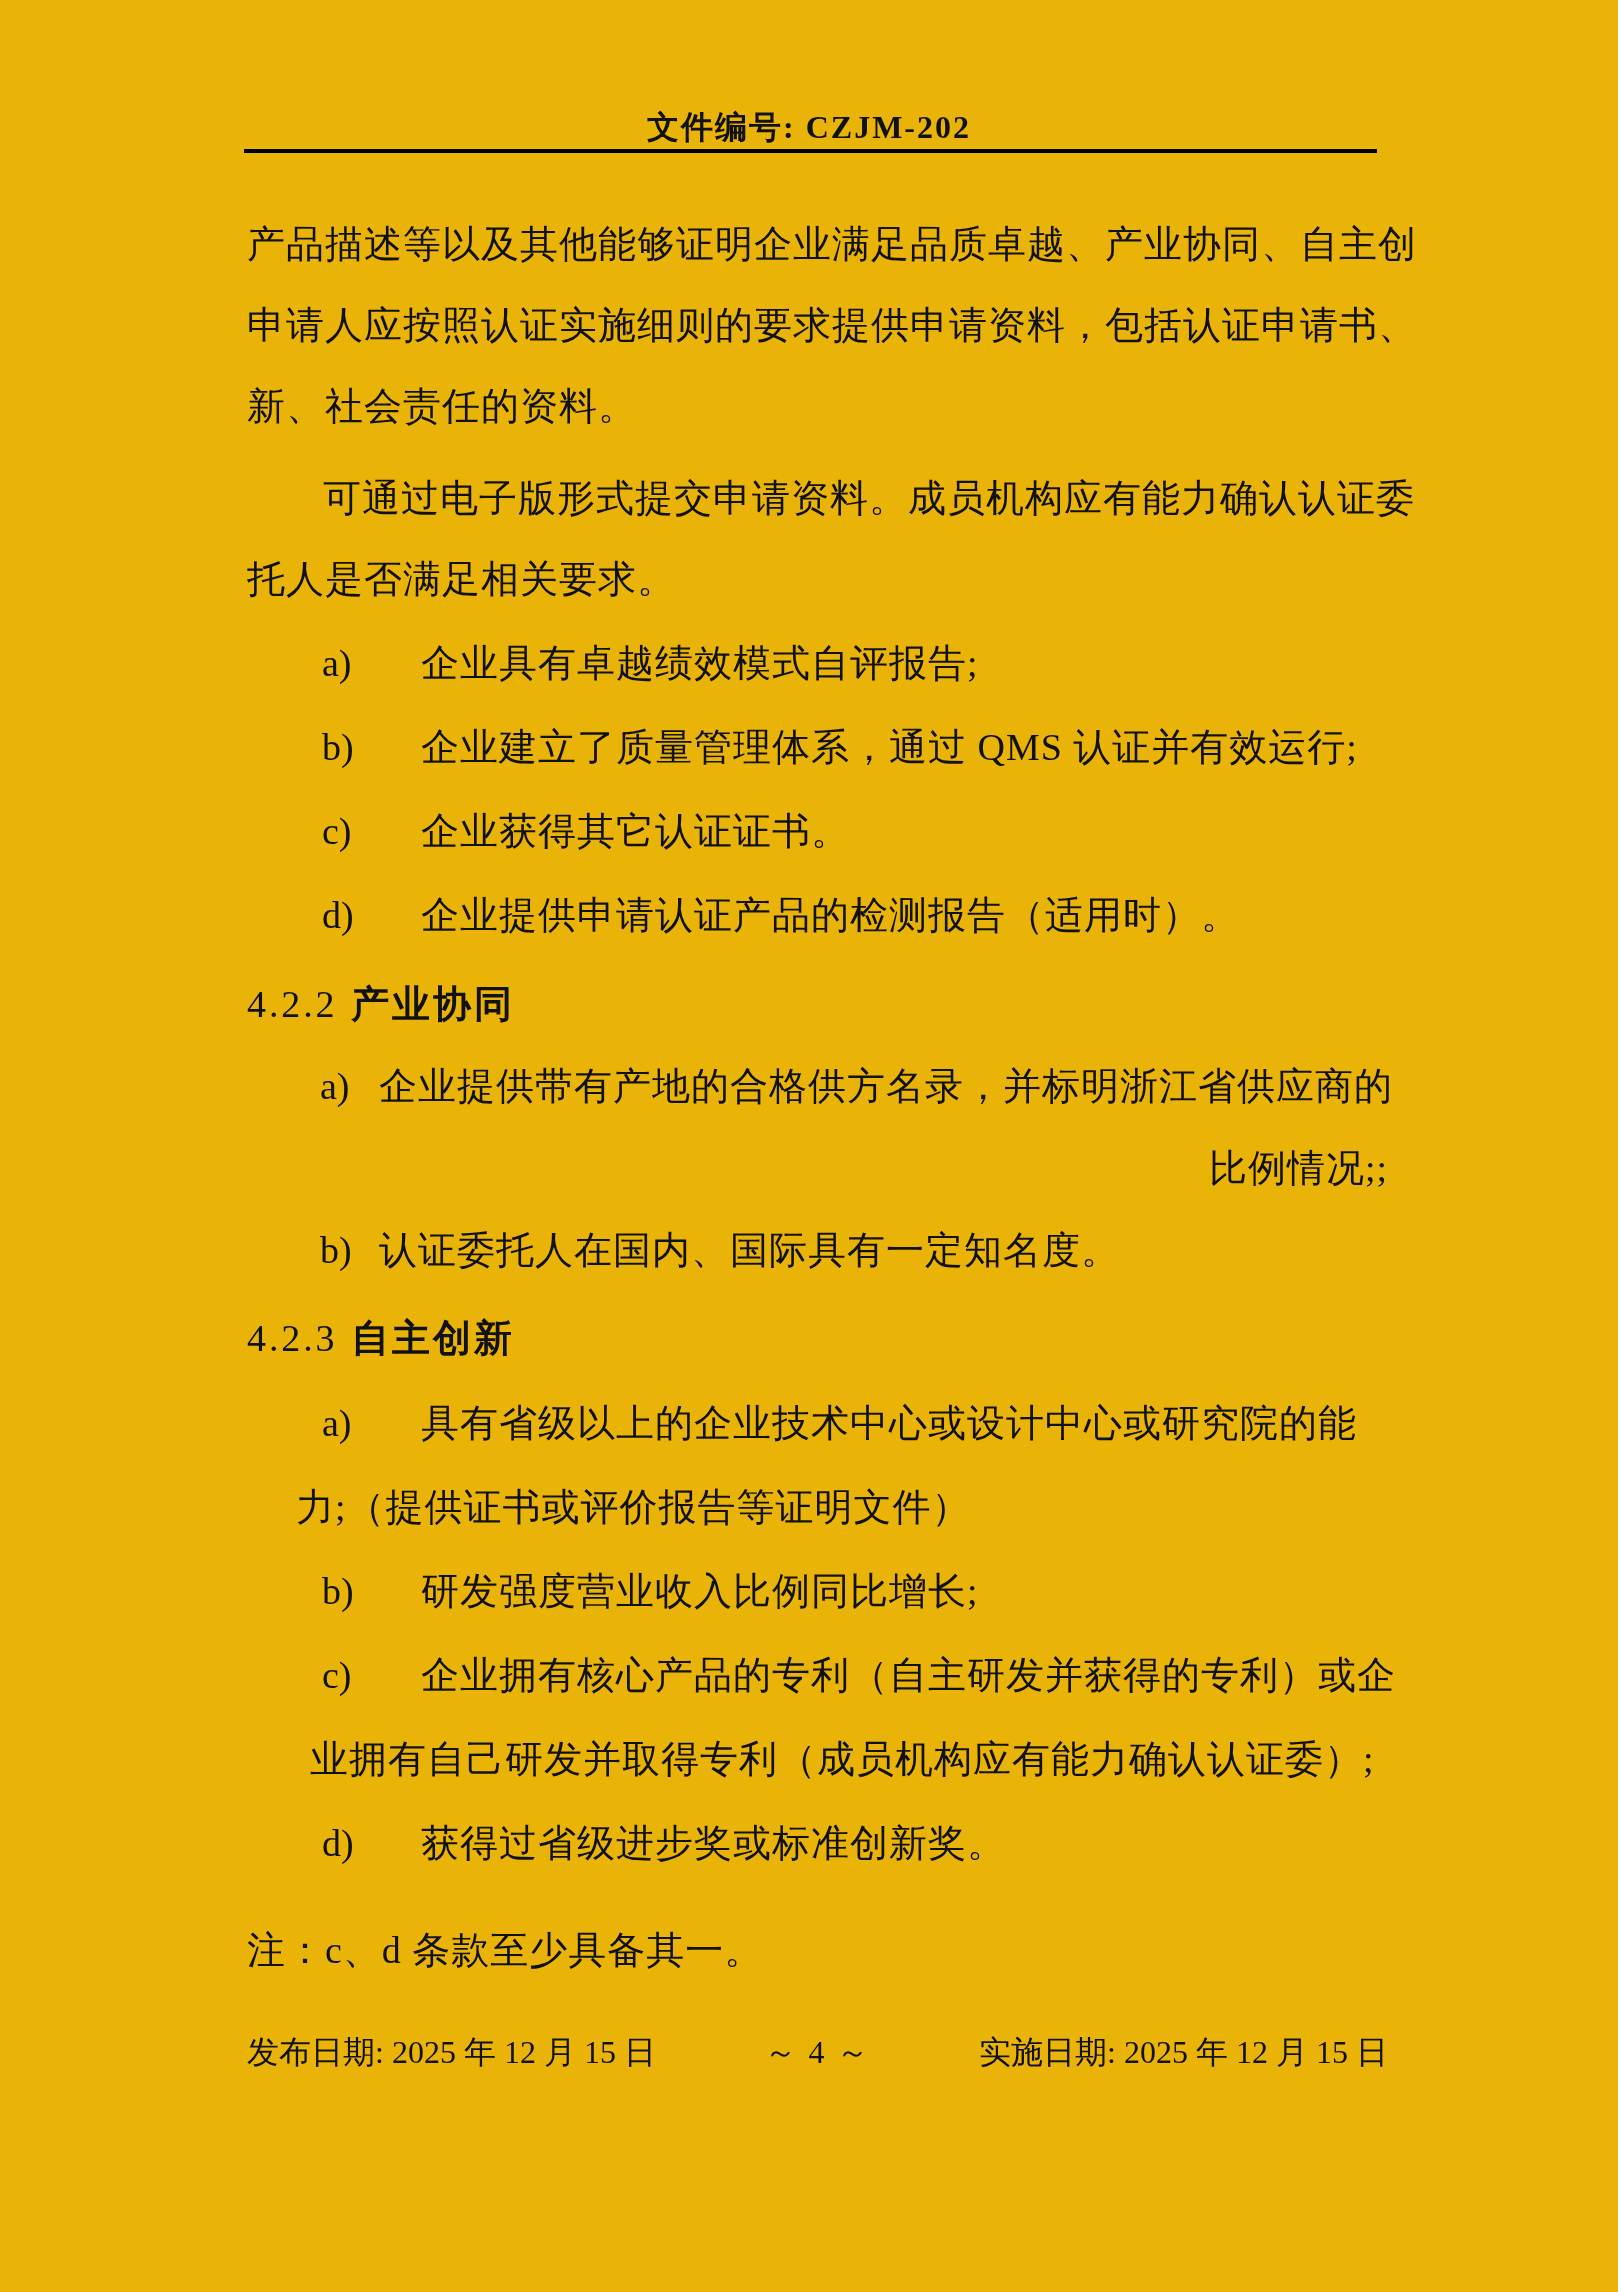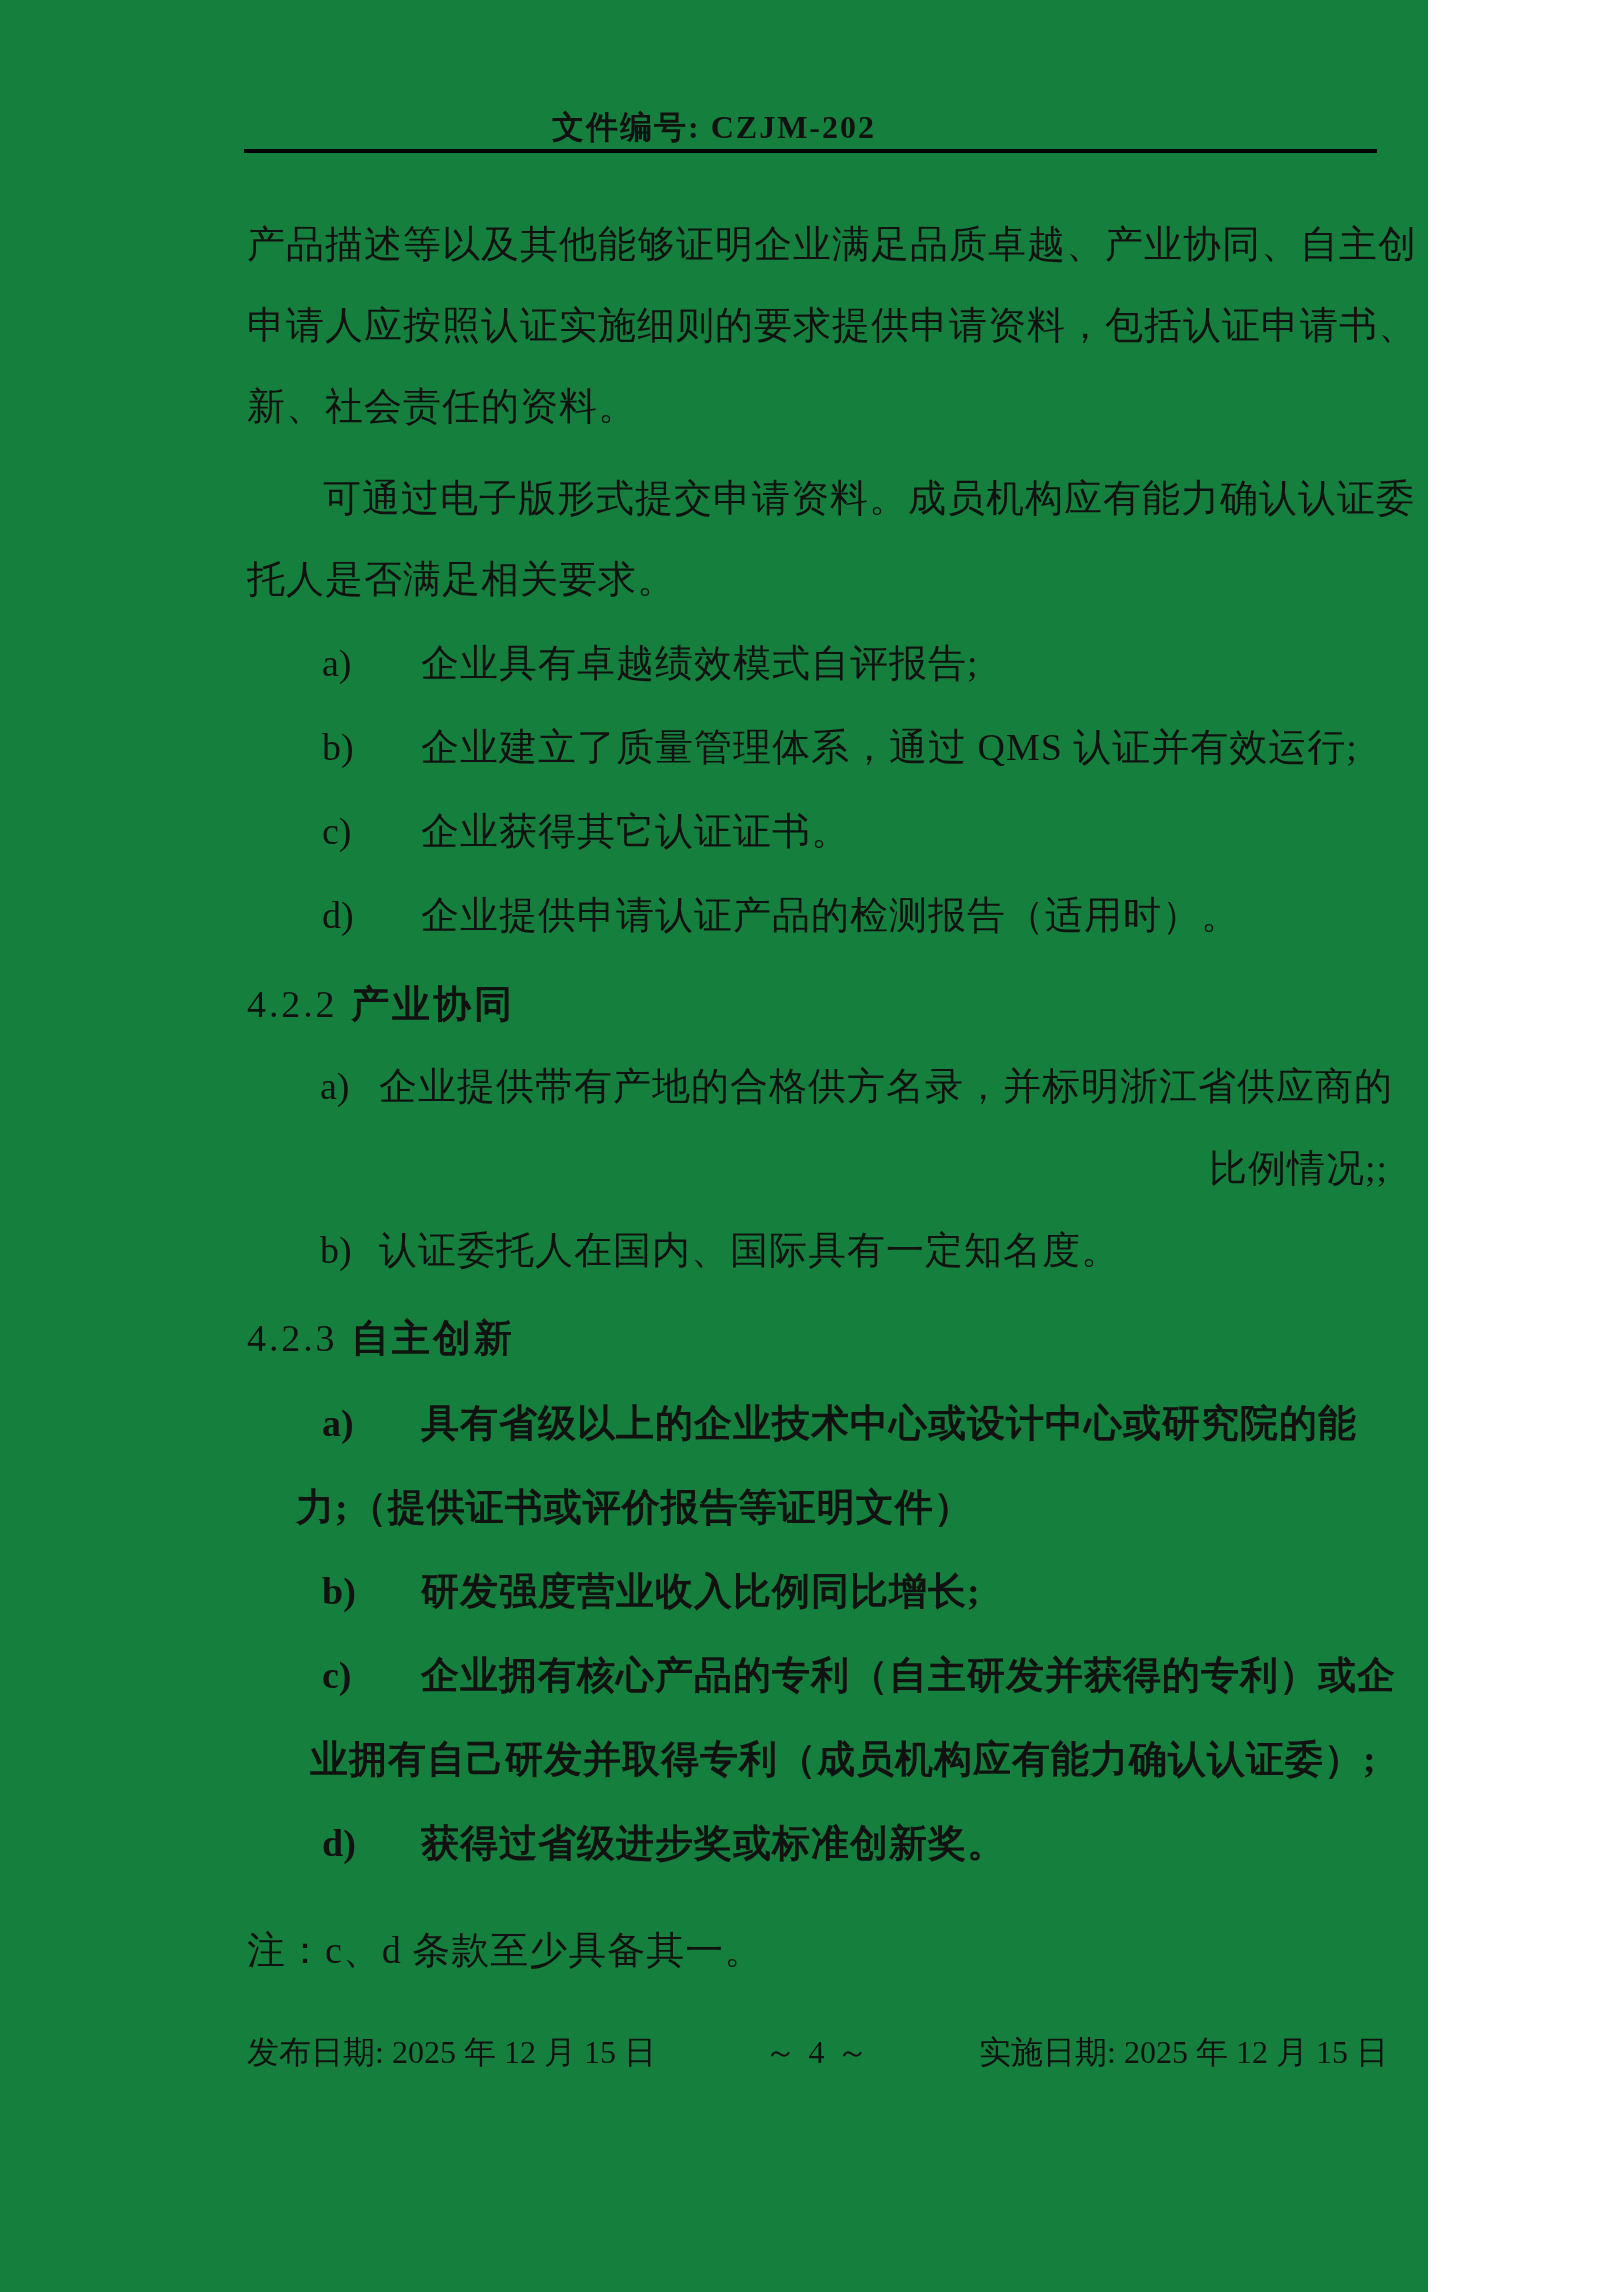--- a/index.html
+++ b/index.html
@@ -1,20 +1,20 @@
 <!DOCTYPE html>
 <html><head>
 <meta charset="utf-8">
 <style>
   html,body{margin:0;padding:0;background:#ffffff;}
   .page{
     position:relative;
-    width:1428px;
+    width:1618px;
     height:2293px;
-    background:#15803d;
+    background:#eab308;
     color:#111111;
     font-family:"Liberation Serif","DejaVu Serif",serif;
     overflow:hidden;
   }
   
   .doc-header{
     position:absolute;
     top:108px;
     left:0;
     width:100%;
@@ -67,21 +67,21 @@
   }
   .items-mid .marker{margin-left:73px;width:59px;}
   .cont-0{padding-left:0;text-align:right;}
   .cont-50{padding-left:49px;}
   .cont-64{padding-left:63px;}
   .sp-p2{margin-top:10.8px;}
   .sp-h421{margin-top:3.9px;}
   .sp-i421{margin-top:1px;}
   .sp-h422{margin-top:5.9px;}
   .sp-h423{margin-top:5.9px;}
-  .sp-i423{margin-top:2px;font-weight:bold;}
+  .sp-i423{margin-top:2px;}
   .sp-note{margin-top:25.5px;}
   .note-line{letter-spacing:1px;}
   
   .doc-footer{
     margin-top:19.6px;
     height:82px;
     line-height:82px;
     display:flex;
     justify-content:space-between;
     align-items:flex-start;

